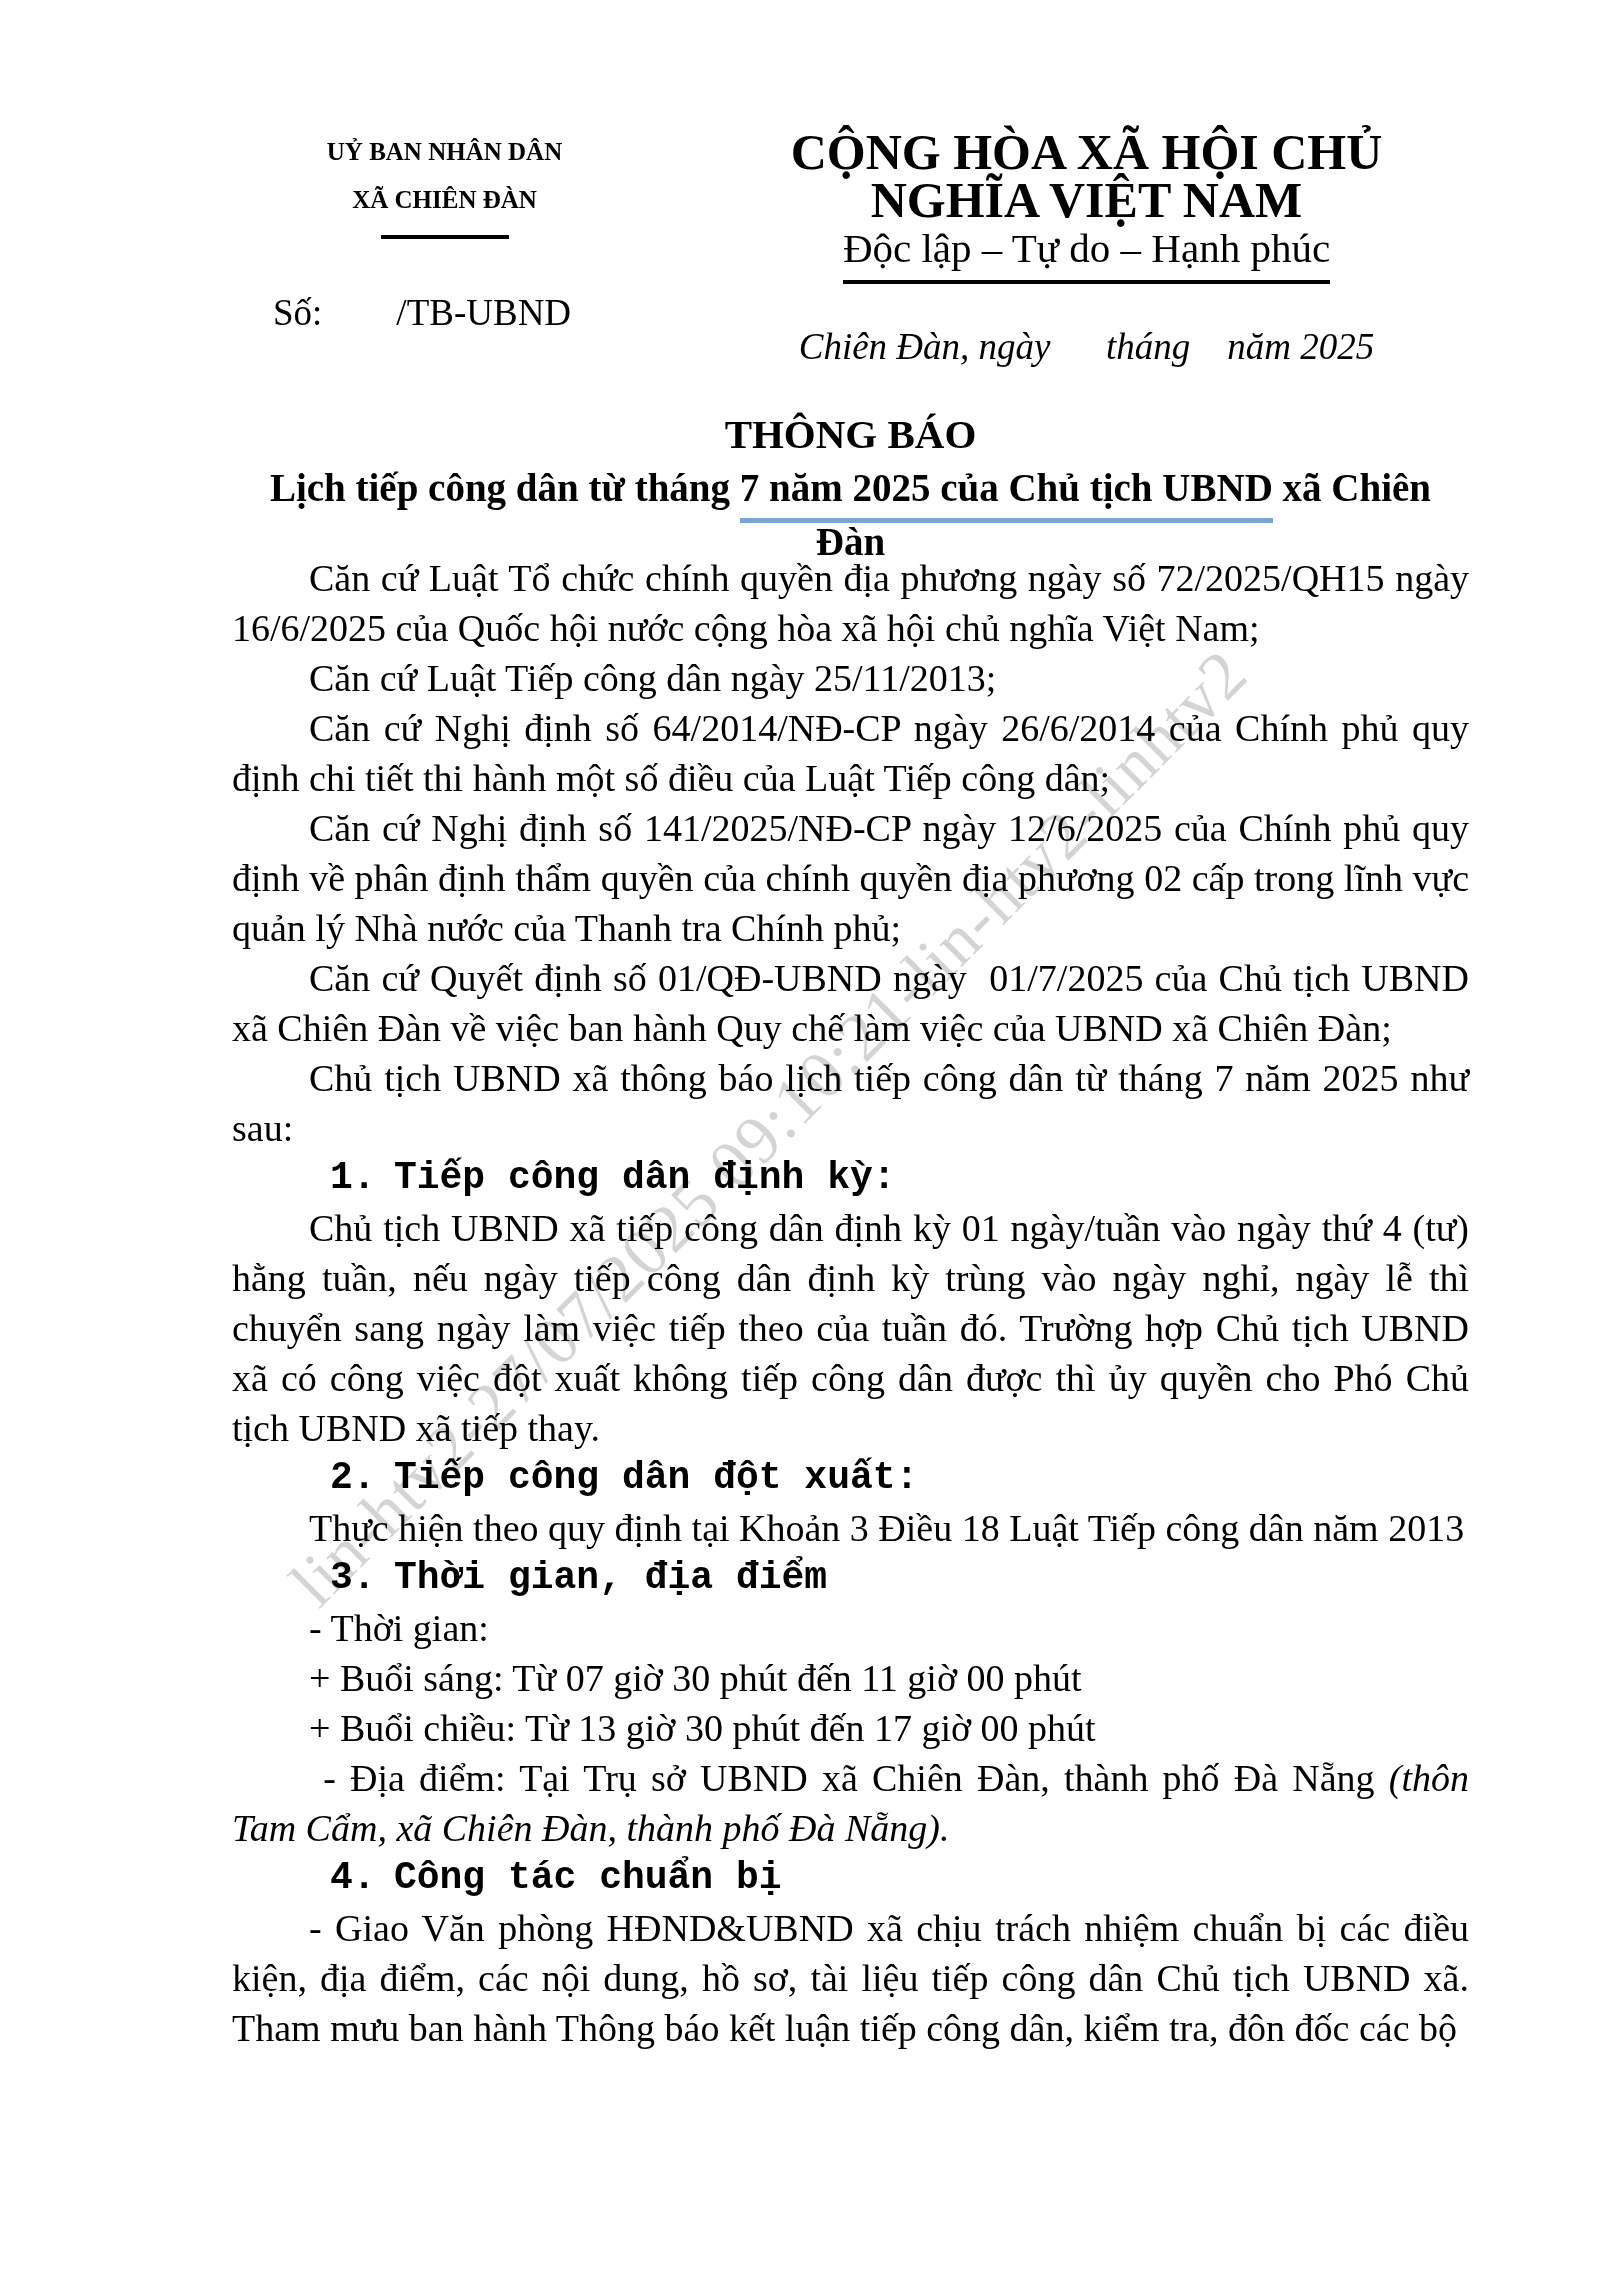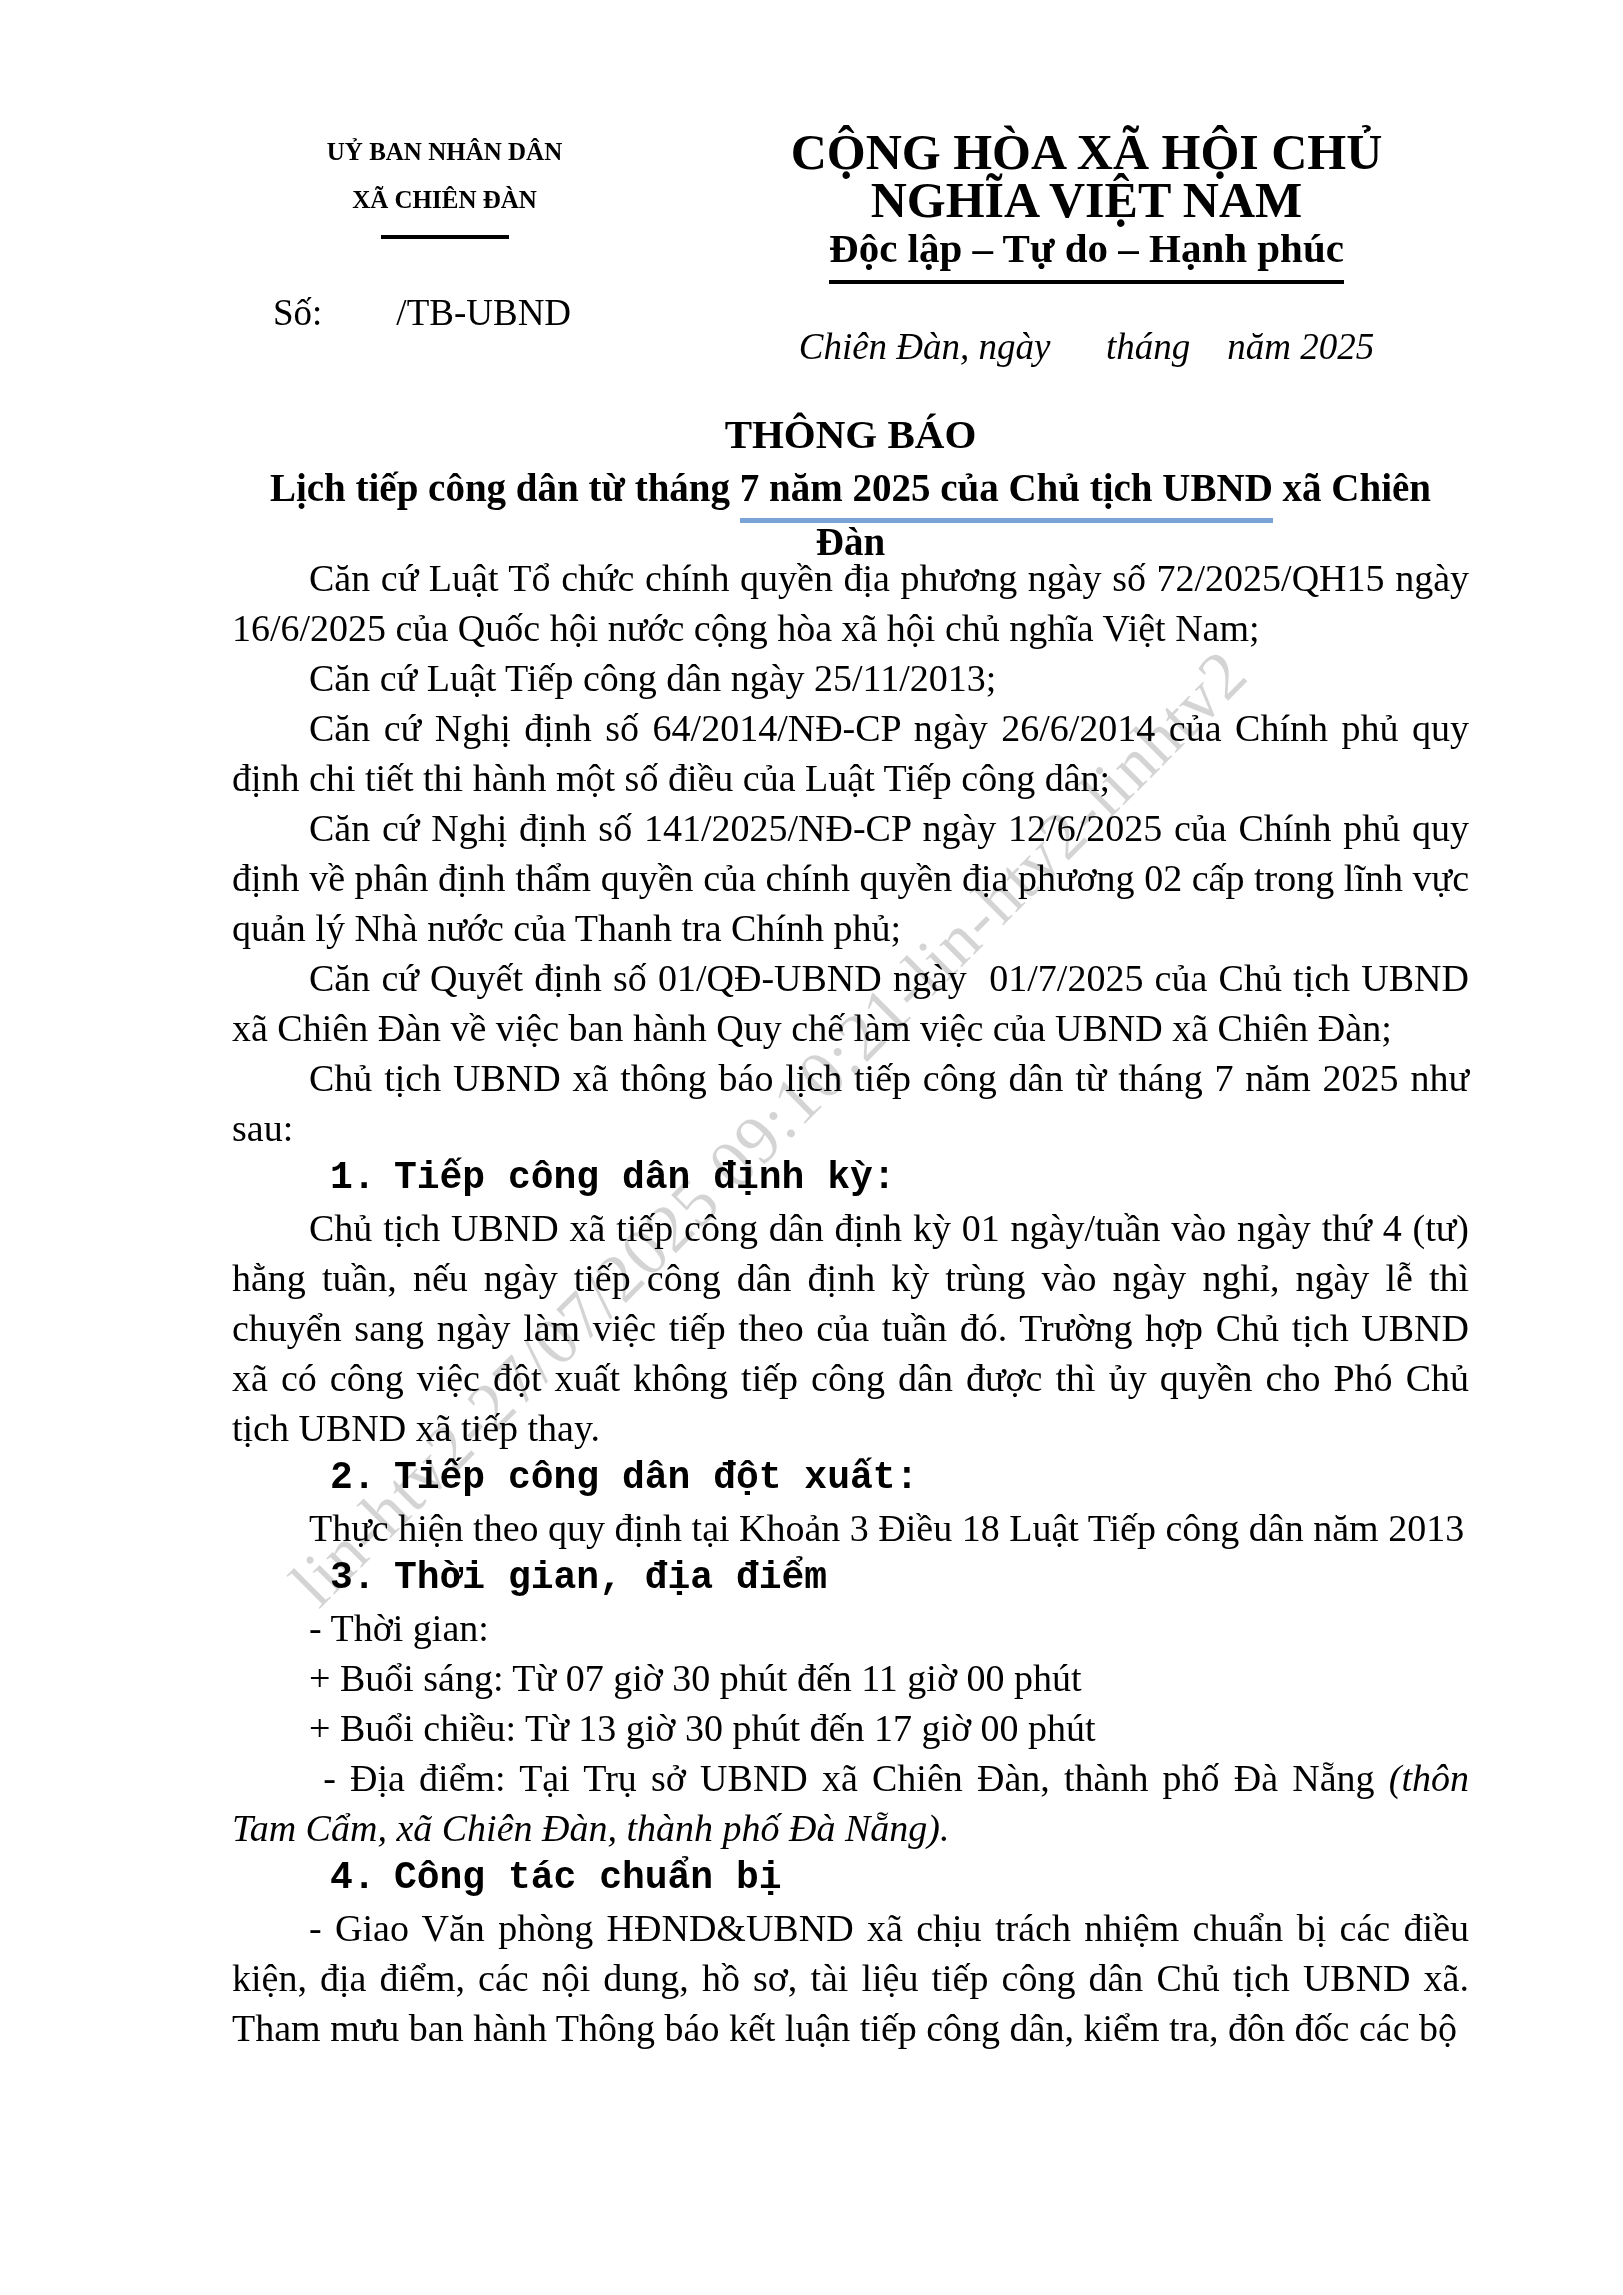--- a/index.html
+++ b/index.html
@@ -39,21 +39,21 @@
   .h-left .rule {
     width: 128px; height: 4.6px; background: #000; margin: 10.5px auto 0;
   }
   .so-line {
     font-size: 37px; line-height: 48px; margin-top: 50px;
     white-space: pre; text-align: left; padding-left: 41px;
   }
   .nation-line { font-weight: bold; font-size: 50px; line-height: 48px; }
   .motto-line {
     display: inline-block;
-    font-weight: bold; font-size: 41px; line-height: 48px;
+    font-weight: normal; font-size: 41px; line-height: 48px;
     border-bottom: 4.6px solid #000; padding-bottom: 7.9px; text-align: center;
   }
   .date-line {
     font-style: italic; font-size: 37px; line-height: 48px;
     margin-top: 39px; white-space: pre;
   }
   
   .title-block {
     position: absolute;
     top: 407px;

